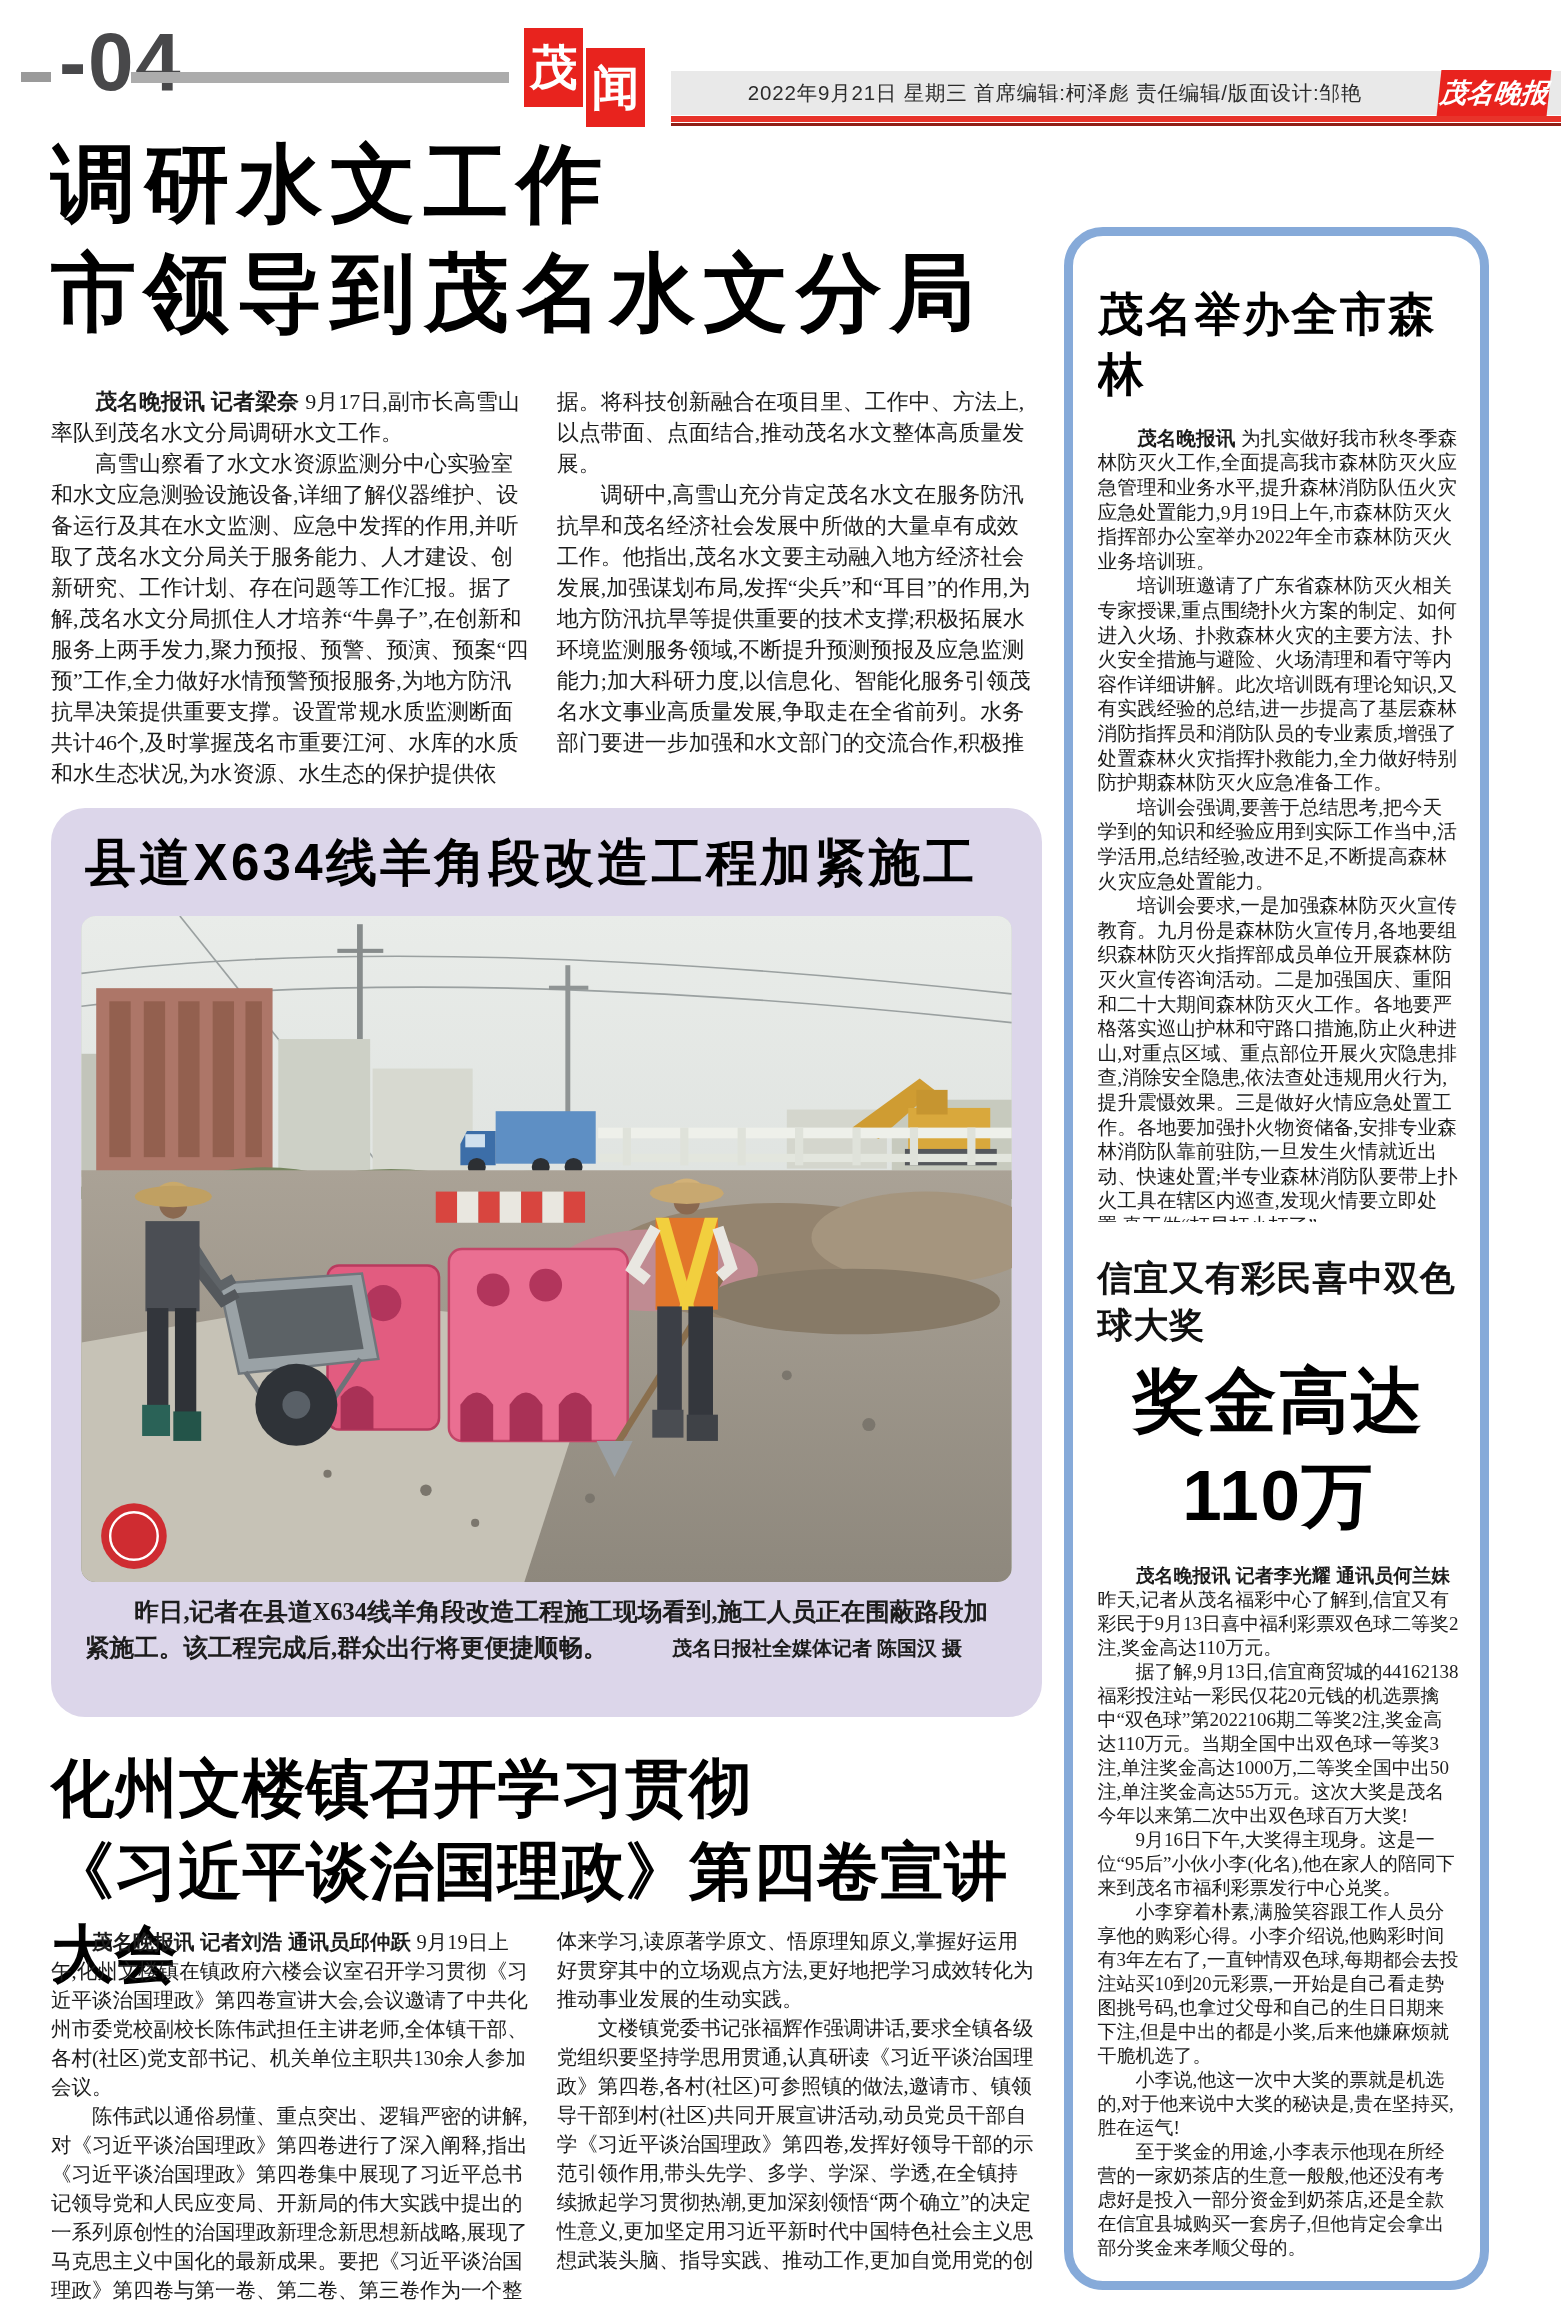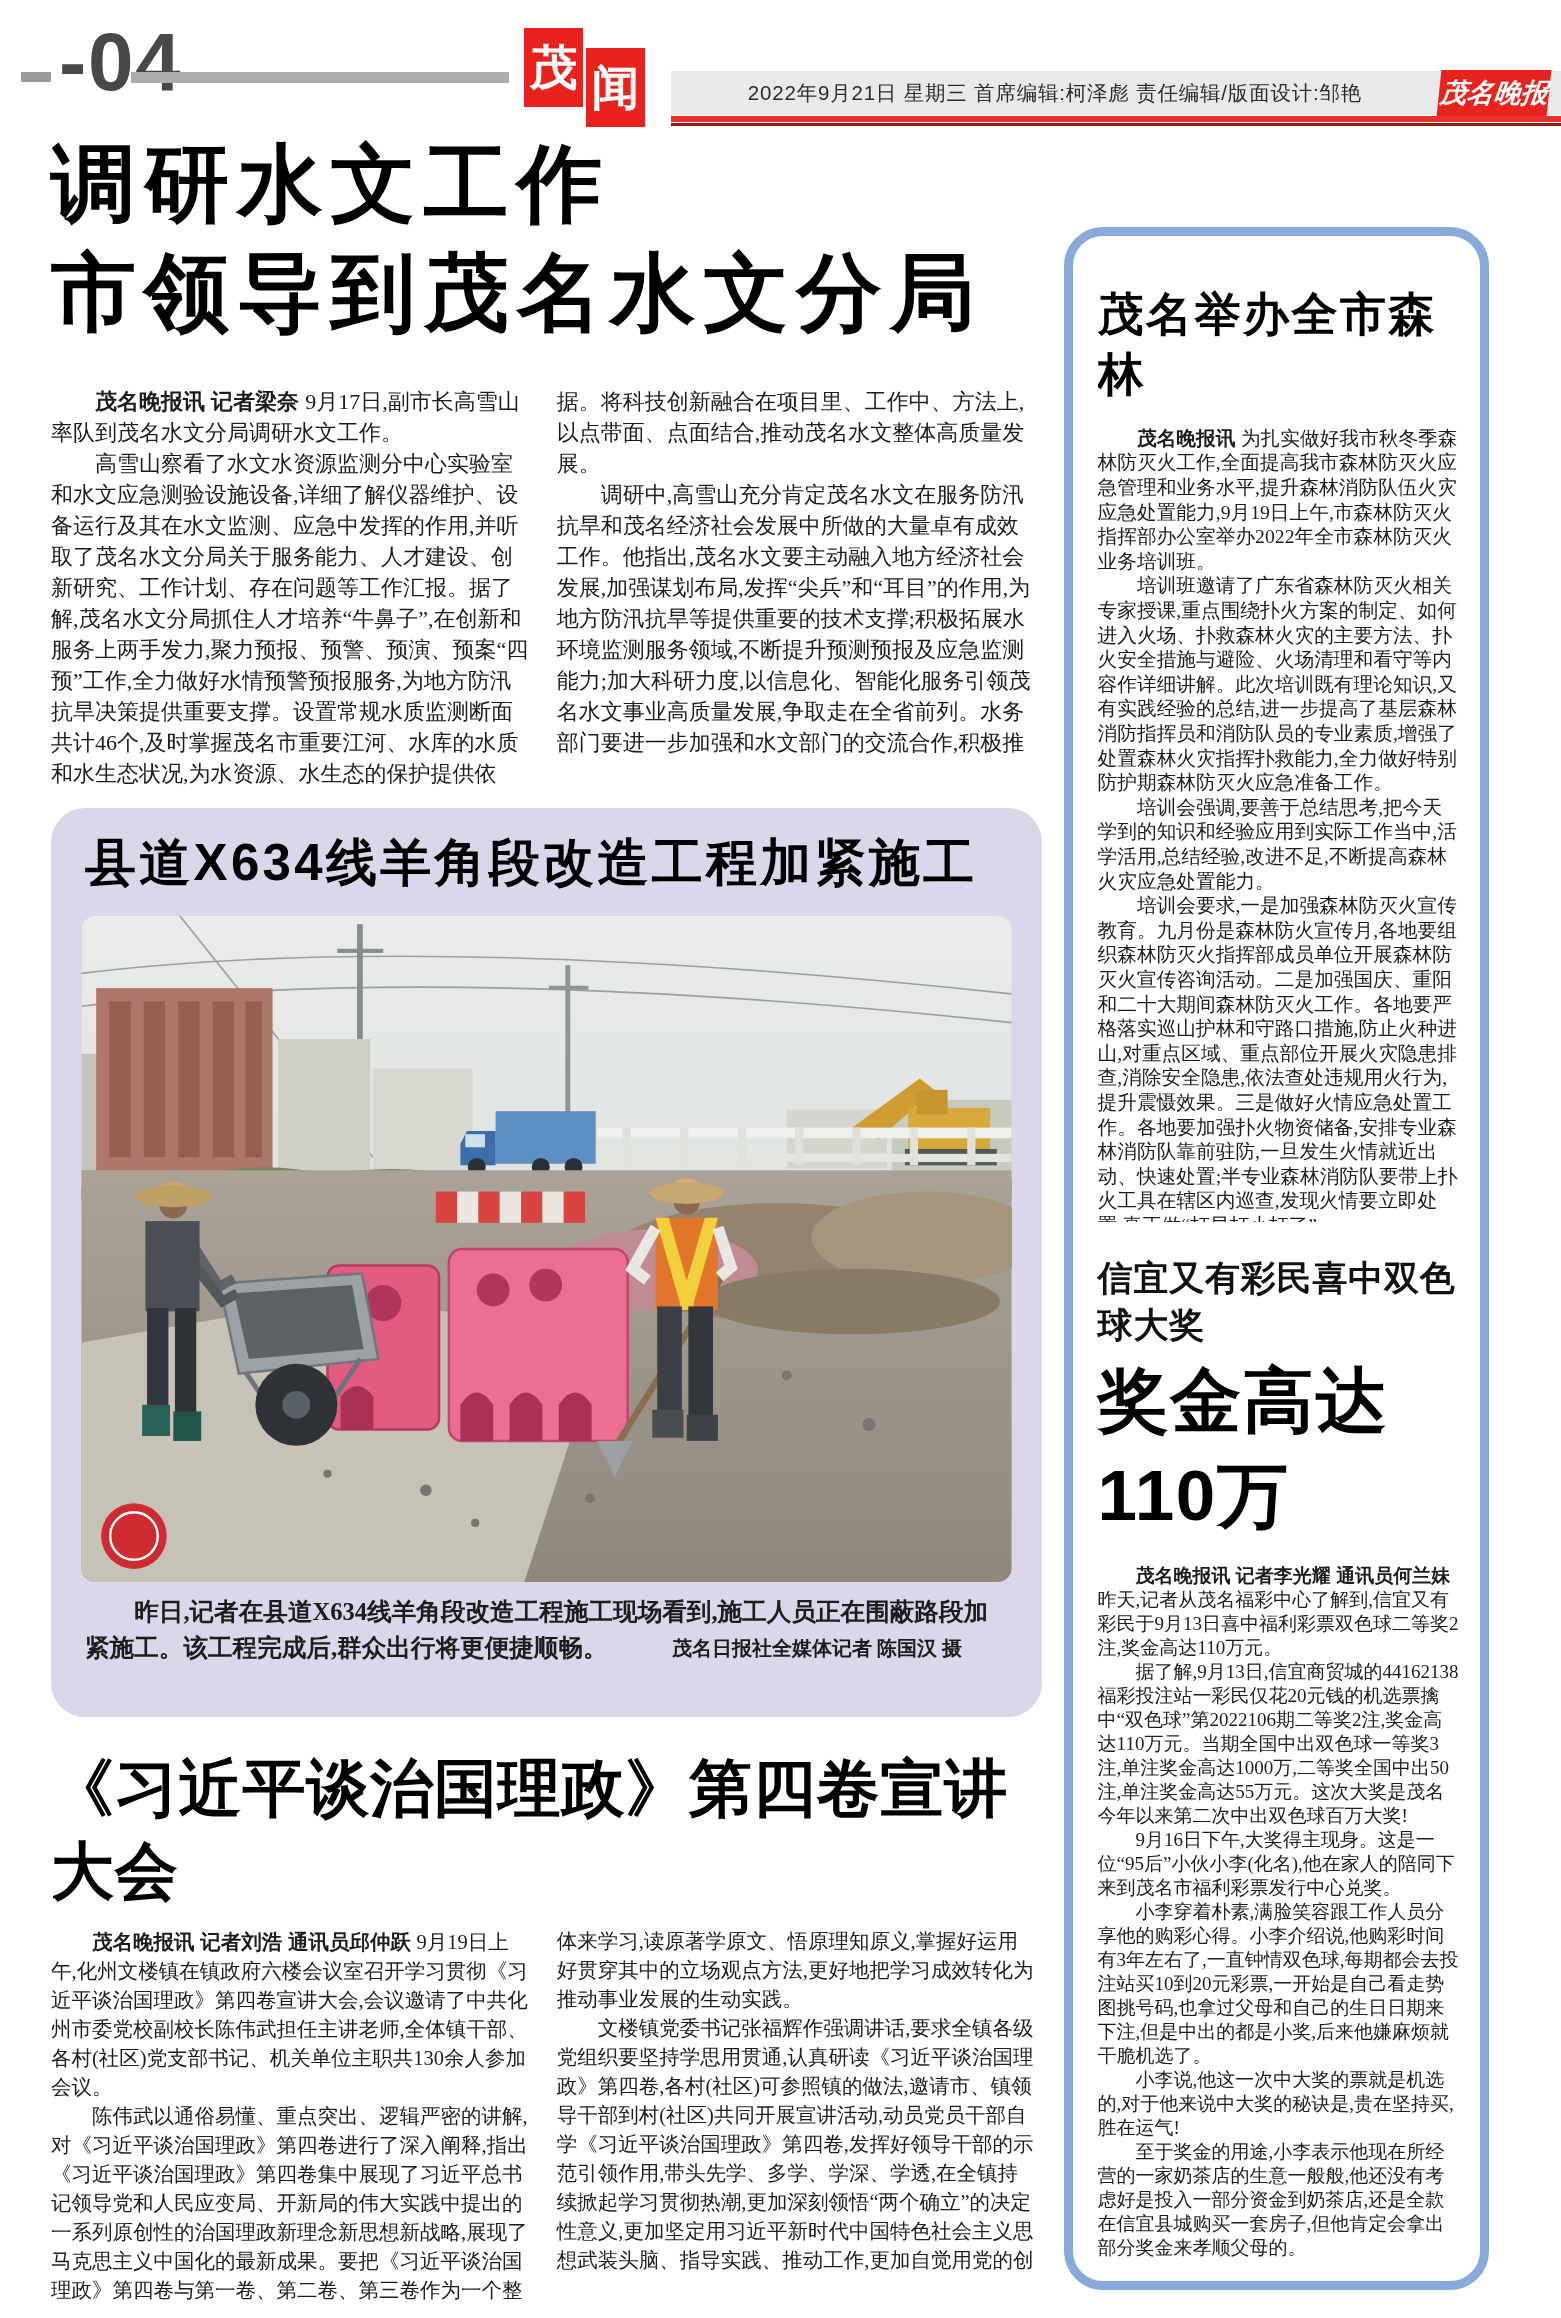--- a/index.html
+++ b/index.html
@@ -110,21 +110,21 @@
   }
   .forest-body{margin-top:21.3px;font-size:19.7px;line-height:24.6px;}
   .lottery-section{margin-top:33px;}
   .lottery-kicker{
     font-family:"Liberation Sans","DejaVu Sans",sans-serif;font-weight:700;
     font-size:35px;letter-spacing:0.8px;color:#111;
   }
   .lottery-headline{
     margin-top:4.9px;
     font-family:"Liberation Sans","DejaVu Sans",sans-serif;font-weight:700;
-    font-size:71px;letter-spacing:1.6px;color:#000;
+    font-size:71px;letter-spacing:1.6px;color:#000;text-align:center;
   }
   .lottery-body{margin-top:19.7px;font-size:19px;line-height:24px;}
 </style>
 </head>
 <body>
 
 <div class="page">
 
   <div class="hdr-dash"></div>
   <div class="pageno">-04</div>
@@ -295,20 +295,21 @@
         </g>
       </svg>
     </div>
     <div class="photo-caption">
       <span>昨日,记者在县道X634线羊角段改造工程施工现场看到,施工人员正在围蔽路段加紧施工。该工程完成后,群众出行将更便捷顺畅。</span>
       <span class="photo-credit">茂名日报社全媒体记者 陈国汉 摄</span>
     </div>
   </div>
 
   <div class="wenlou-headline">
+    <div>化州文楼镇召开学习贯彻</div>
     <div>《习近平谈治国理政》第四卷宣讲大会</div>
   </div>
   <div class="wenlou-body">
       <p class="para"><span class="lead">茂名晚报讯 记者刘浩 通讯员邱仲跃 </span>9月19日上午,化州文楼镇在镇政府六楼会议室召开学习贯彻《习近平谈治国理政》第四卷宣讲大会,会议邀请了中共化州市委党校副校长陈伟武担任主讲老师,全体镇干部、各村(社区)党支部书记、机关单位主职共130余人参加会议。</p>
       <p class="para">陈伟武以通俗易懂、重点突出、逻辑严密的讲解,对《习近平谈治国理政》第四卷进行了深入阐释,指出《习近平谈治国理政》第四卷集中展现了习近平总书记领导党和人民应变局、开新局的伟大实践中提出的一系列原创性的治国理政新理念新思想新战略,展现了马克思主义中国化的最新成果。要把《习近平谈治国理政》第四卷与第一卷、第二卷、第三卷作为一个整体来学习,读原著学原文、悟原理知原义,掌握好运用好贯穿其中的立场观点方法,更好地把学习成效转化为推动事业发展的生动实践。</p>
       <p class="para">文楼镇党委书记张福辉作强调讲话,要求全镇各级党组织要坚持学思用贯通,认真研读《习近平谈治国理政》第四卷,各村(社区)可参照镇的做法,邀请市、镇领导干部到村(社区)共同开展宣讲活动,动员党员干部自学《习近平谈治国理政》第四卷,发挥好领导干部的示范引领作用,带头先学、多学、学深、学透,在全镇持续掀起学习贯彻热潮,更加深刻领悟“两个确立”的决定性意义,更加坚定用习近平新时代中国特色社会主义思想武装头脑、指导实践、推动工作,更加自觉用党的创新理论解决发展中的实际问题,以实际行动迎接党的二十大胜利召开。</p>
     </div>
 
   <div class="blue-box">
     <div class="forest-section">

